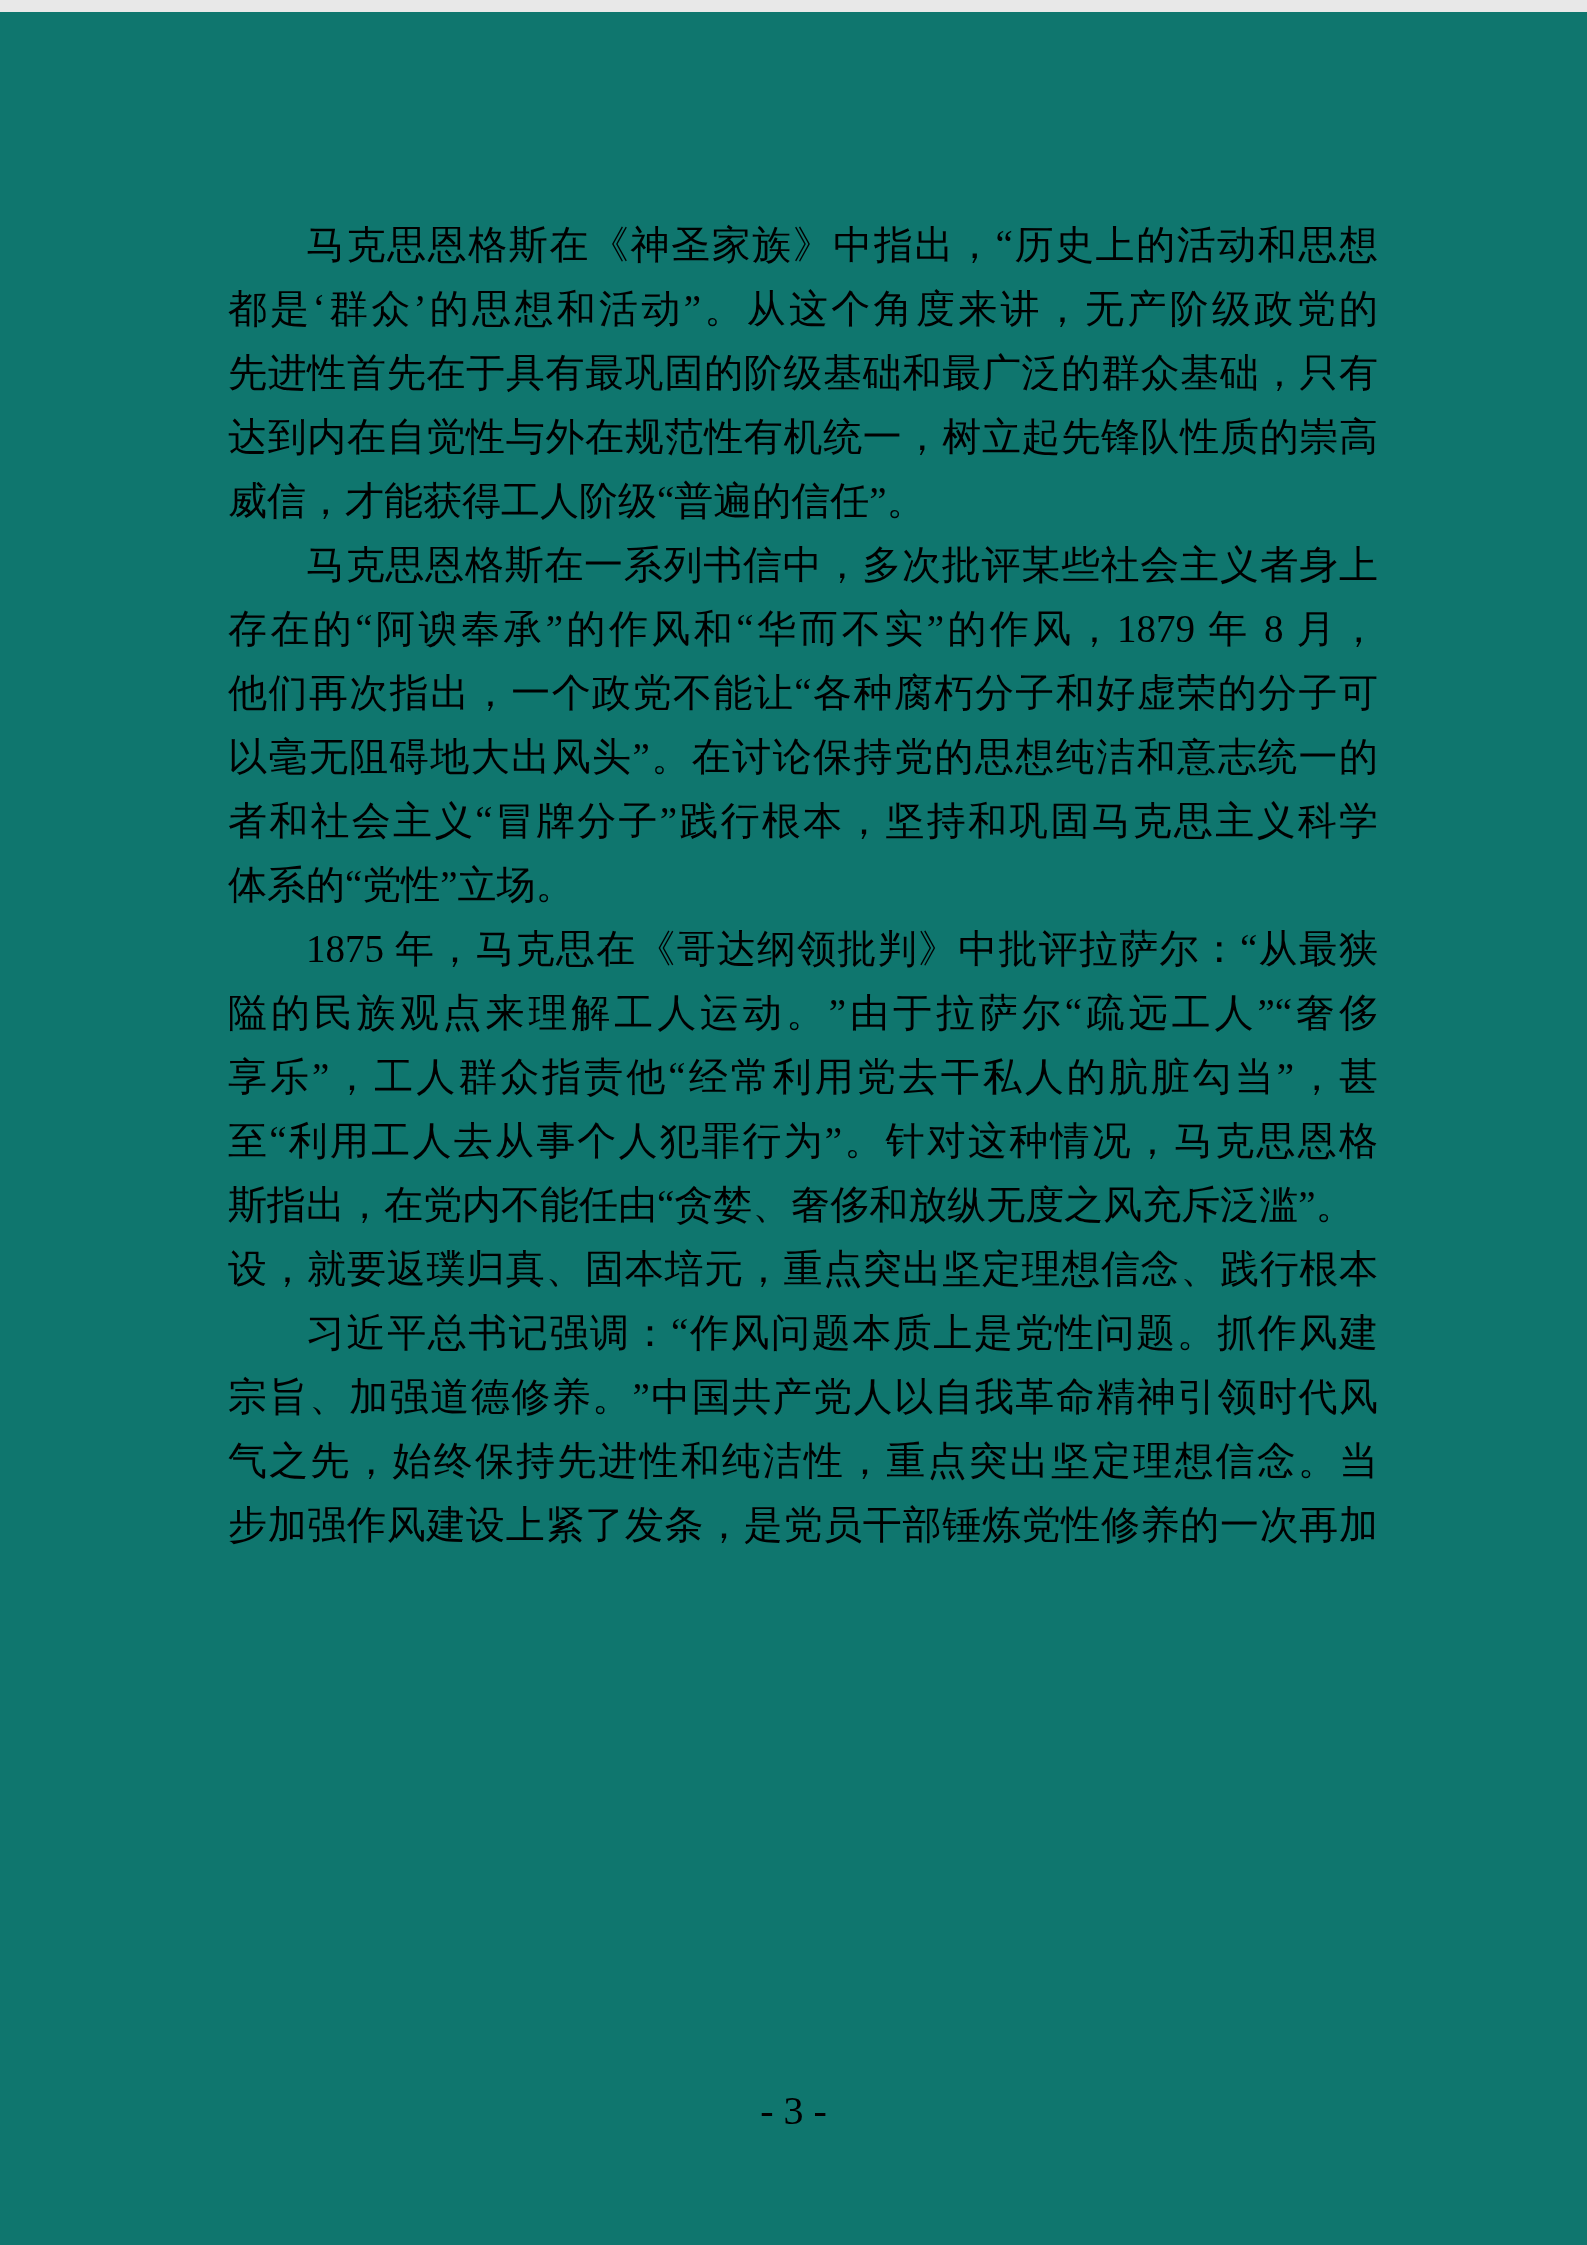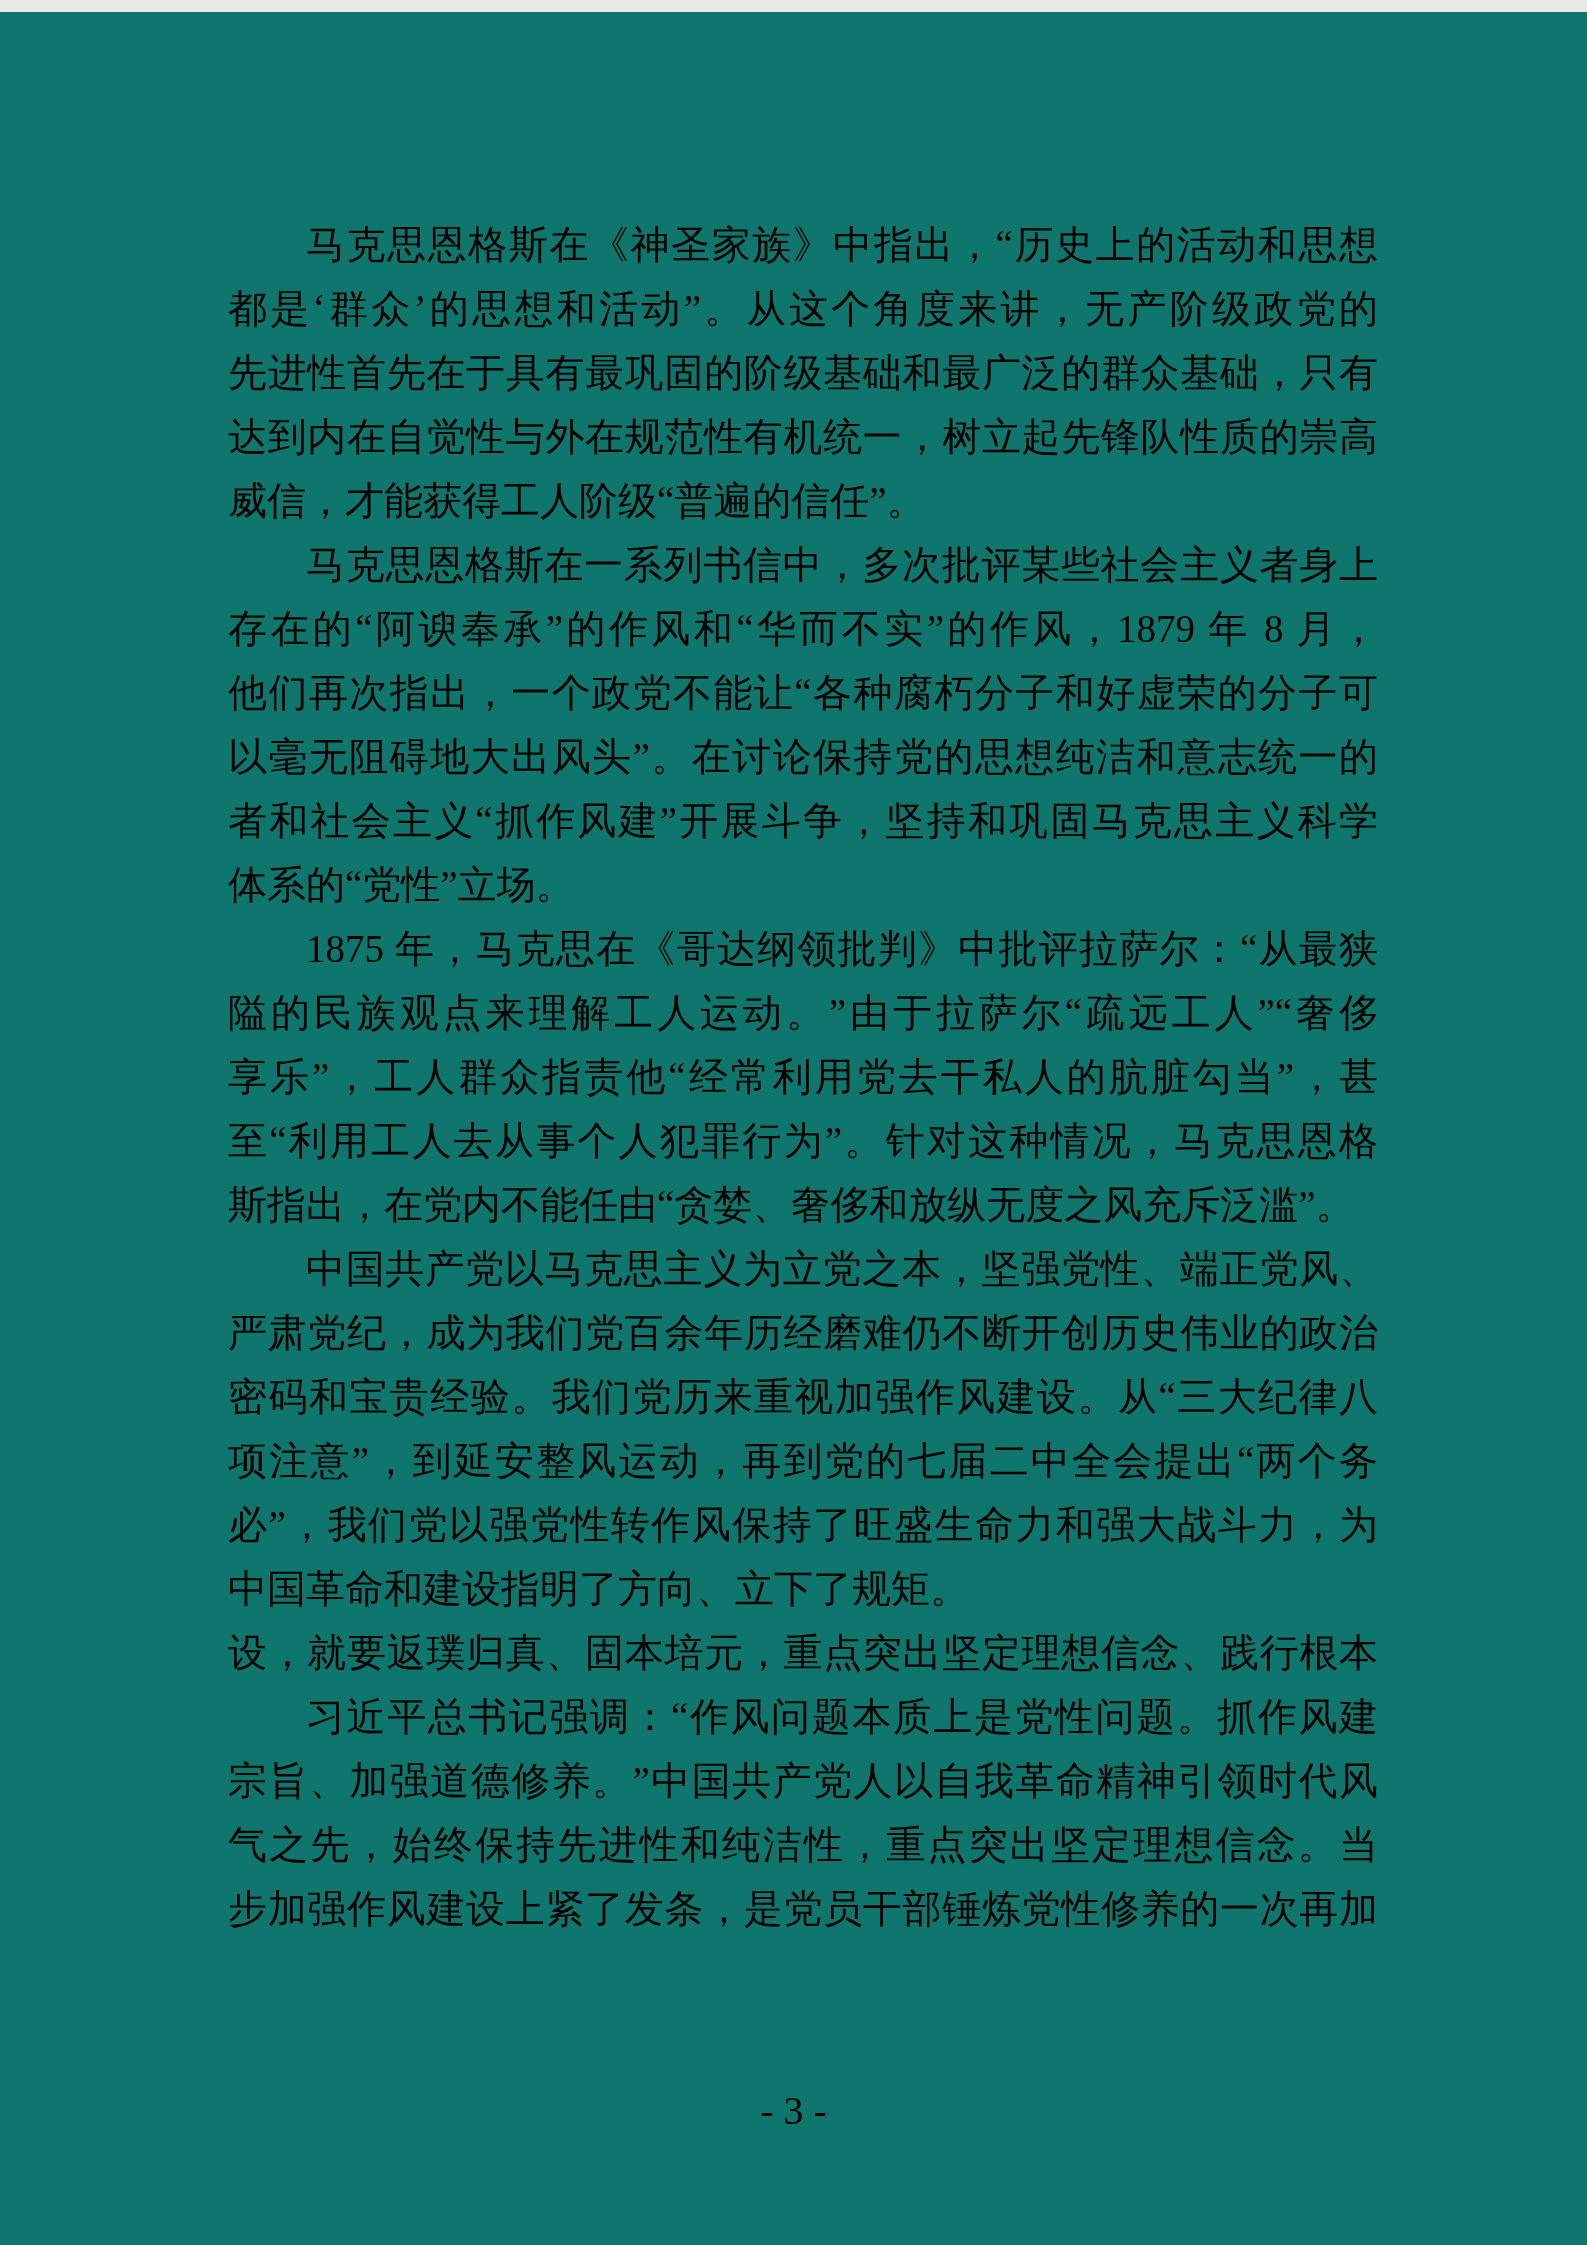--- a/index.html
+++ b/index.html
@@ -65,37 +65,29 @@
         <div class="line">都是‘群众’的思想和活动”。从这个角度来讲，无产阶级政党的</div>
         <div class="line">先进性首先在于具有最巩固的阶级基础和最广泛的群众基础，只有</div>
         <div class="line">达到内在自觉性与外在规范性有机统一，树立起先锋队性质的崇高</div>
         <div class="line para-end">威信，才能获得工人阶级“普遍的信任”。</div>
       </div>
       <div class="paragraph">
         <div class="line indent">马克思恩格斯在一系列书信中，多次批评某些社会主义者身上</div>
         <div class="line">存在的“阿谀奉承”的作风和“华而不实”的作风，1879 年 8 月，</div>
         <div class="line">他们再次指出，一个政党不能让“各种腐朽分子和好虚荣的分子可</div>
         <div class="line">以毫无阻碍地大出风头”。在讨论保持党的思想纯洁和意志统一的</div>
-        <div class="line">者和社会主义“抓作风建”开展斗争，坚持和巩固马克思主义科学</div>
+        <div class="line">者和社会主义“冒牌分子”践行根本，坚持和巩固马克思主义科学</div>
         <div class="line para-end">体系的“党性”立场。</div>
       </div>
       <div class="paragraph">
         <div class="line indent">1875 年，马克思在《哥达纲领批判》中批评拉萨尔：“从最狭</div>
         <div class="line">隘的民族观点来理解工人运动。”由于拉萨尔“疏远工人”“奢侈</div>
         <div class="line">享乐”，工人群众指责他“经常利用党去干私人的肮脏勾当”，甚</div>
         <div class="line">至“利用工人去从事个人犯罪行为”。针对这种情况，马克思恩格</div>
         <div class="line para-end">斯指出，在党内不能任由“贪婪、奢侈和放纵无度之风充斥泛滥”。</div>
-      </div>
-      <div class="paragraph">
-        <div class="line indent">中国共产党以马克思主义为立党之本，坚强党性、端正党风、</div>
-        <div class="line">严肃党纪，成为我们党百余年历经磨难仍不断开创历史伟业的政治</div>
-        <div class="line">密码和宝贵经验。我们党历来重视加强作风建设。从“三大纪律八</div>
-        <div class="line">项注意”，到延安整风运动，再到党的七届二中全会提出“两个务</div>
-        <div class="line">必”，我们党以强党性转作风保持了旺盛生命力和强大战斗力，为</div>
-        <div class="line para-end">中国革命和建设指明了方向、立下了规矩。</div>
       </div>
       <div class="paragraph">
         <div class="line">设，就要返璞归真、固本培元，重点突出坚定理想信念、践行根本</div>
         <div class="line indent">习近平总书记强调：“作风问题本质上是党性问题。抓作风建</div>
         <div class="line">宗旨、加强道德修养。”中国共产党人以自我革命精神引领时代风</div>
         <div class="line">气之先，始终保持先进性和纯洁性，重点突出坚定理想信念。当</div>
         <div class="line">步加强作风建设上紧了发条，是党员干部锤炼党性修养的一次再加</div>
       </div>
     </div>
   <div class="page-number">- 3 -</div>

